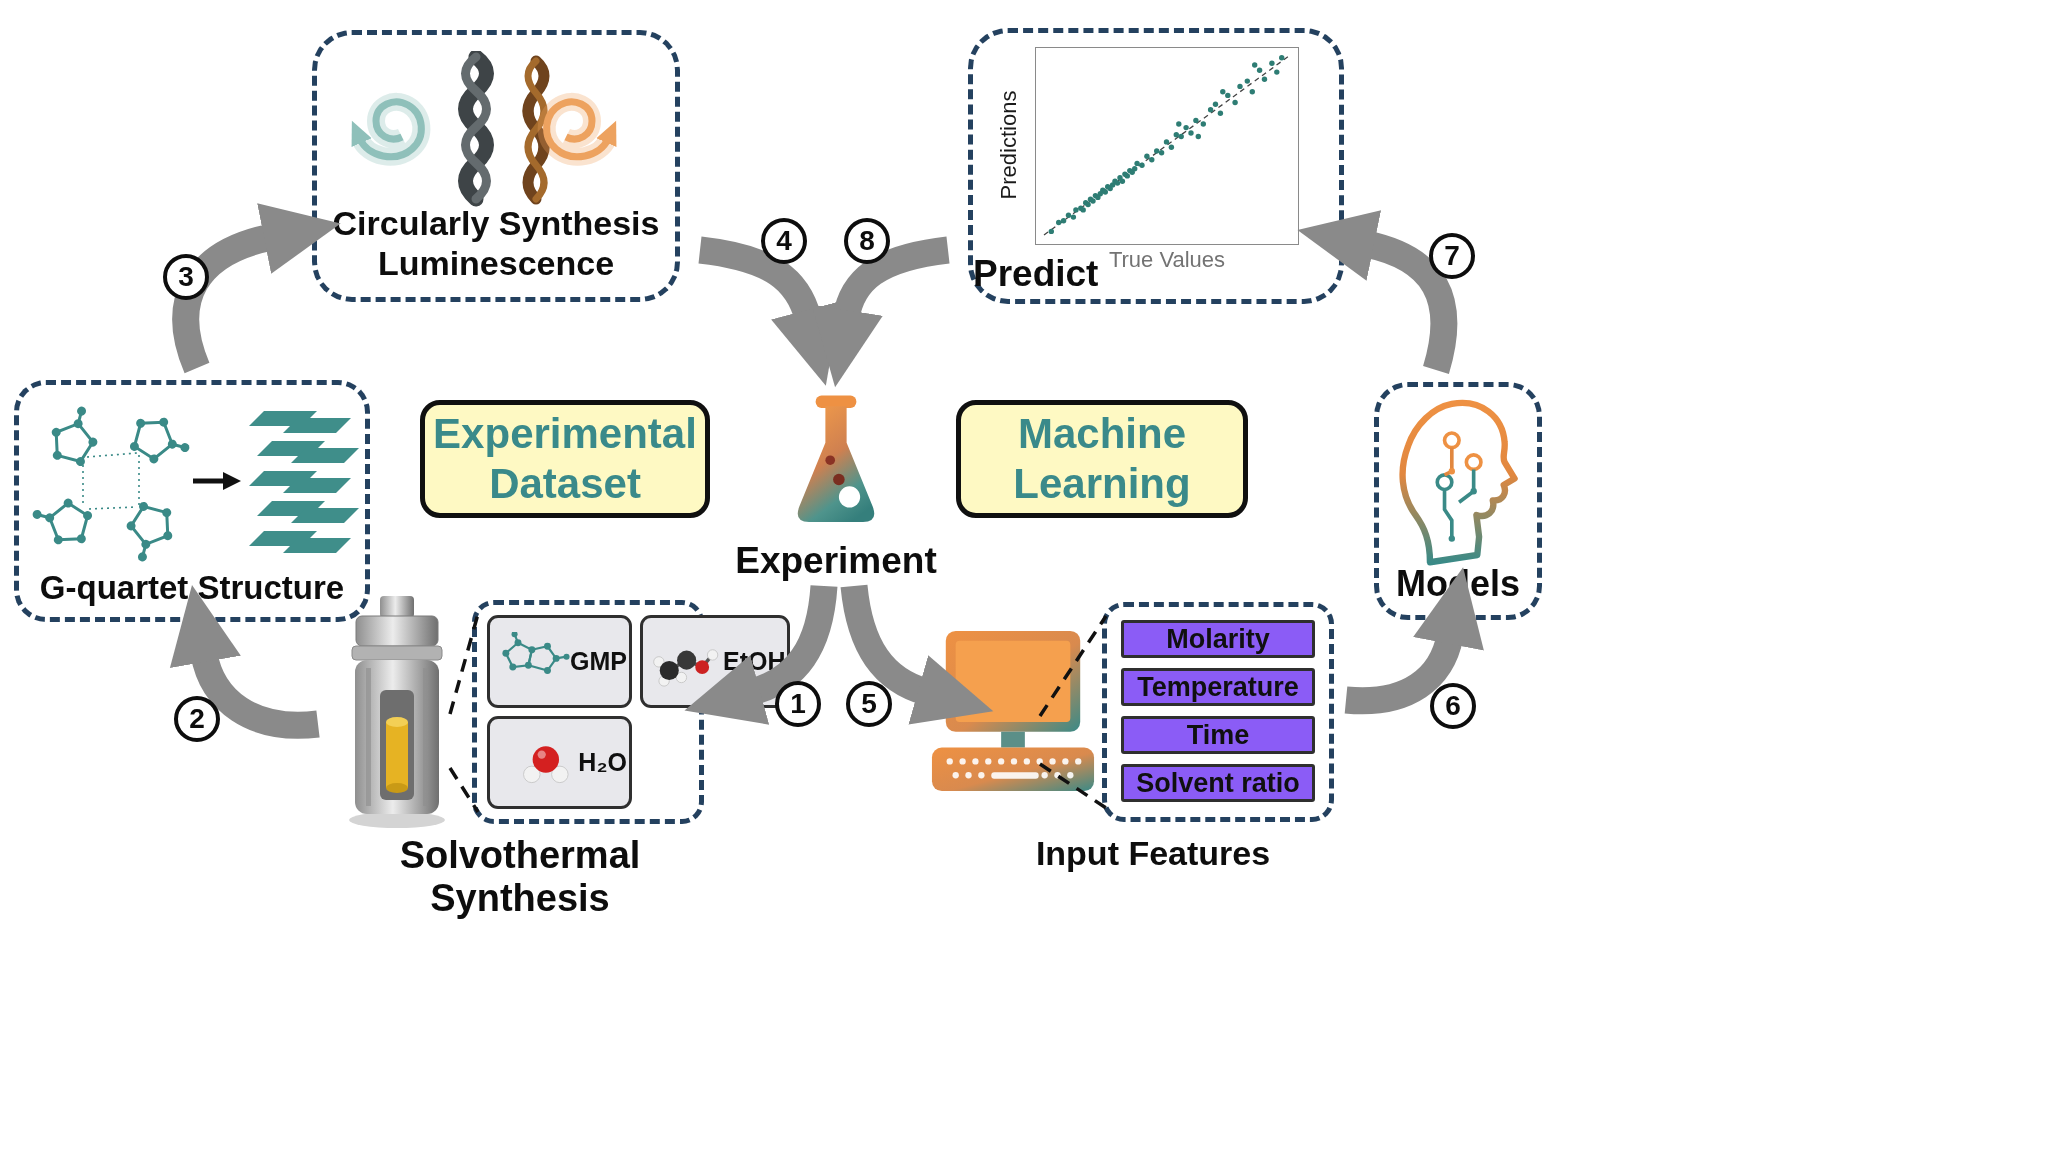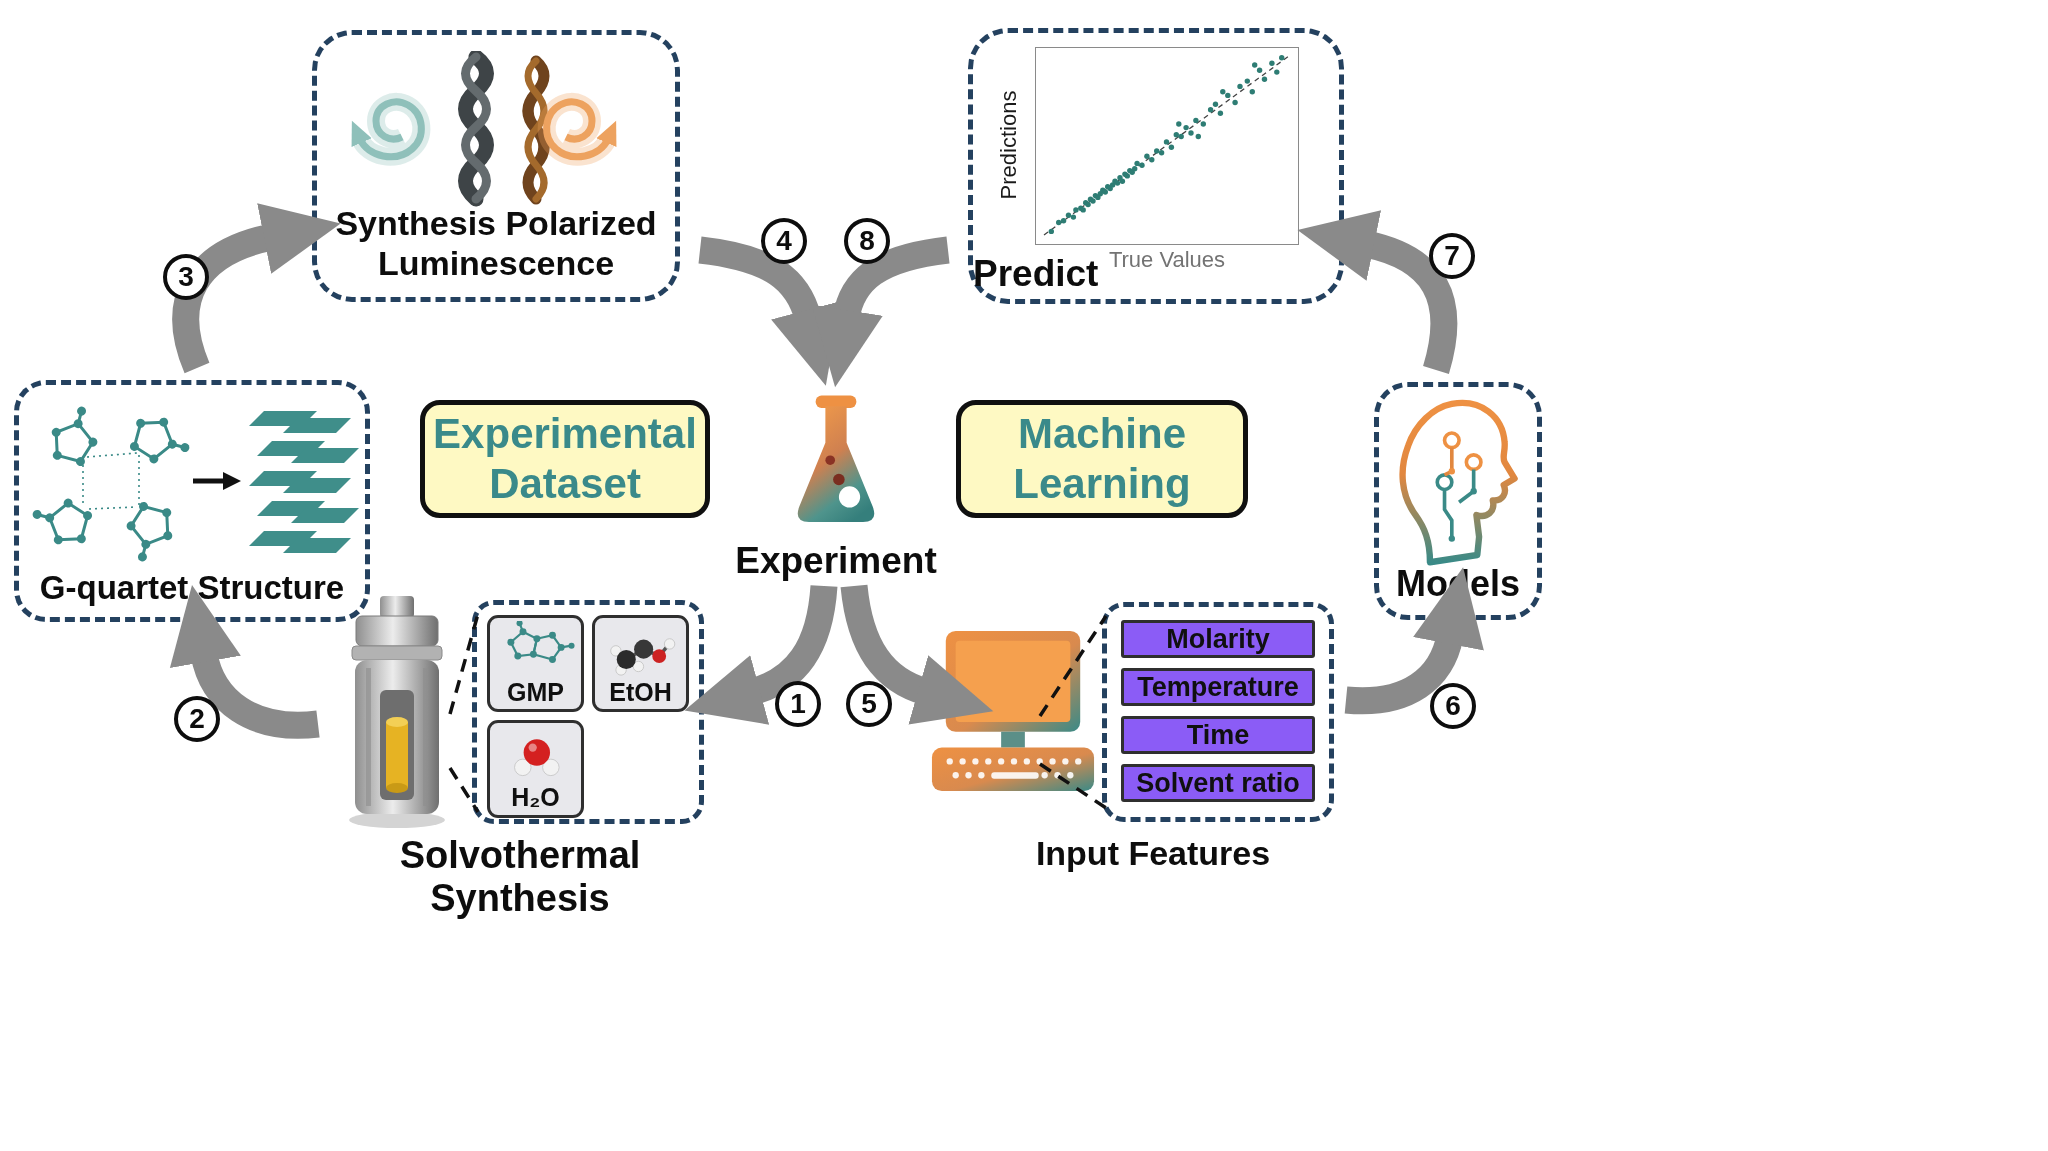--- a/index.html
+++ b/index.html
@@ -23,21 +23,21 @@
           display:flex; align-items:center; justify-content:center;
           font-weight:bold; font-size:27px; color:#101010; }
   .pills-col { position:absolute; left:1102px; top:602px; width:232px; height:220px;
                border-radius:22px; padding:13px 14px; display:flex; flex-direction:column; gap:10px; }
   .pills-col .pill { height:38px; width:100%; }
 
   .ingredients-grid { position:absolute; left:472px; top:600px; width:232px; height:224px;
                       border-radius:22px; padding:10px; display:grid;
                       grid-template-columns:1fr 1fr; grid-template-rows:1fr 1fr; gap:8px; }
   .ingredient-cell { background:#e8e8ec; border:3px solid #2f2f2f; border-radius:11px;
-                     display:flex; flex-direction:column; align-items:center; justify-content:flex-end;
+                     display:flex; flex-direction:row; align-items:center; justify-content:flex-end;
                      padding:3px 2px 4px; }
   .ingredient-label { font-weight:bold; font-size:25px; color:#101010; line-height:1.05; }
 
   .cpl-box { left:312px; top:30px; width:368px; height:272px; border-radius:40px; text-align:center; }
   .cpl-label { position:absolute; left:0; bottom:14px; width:100%; font-weight:bold;
                font-size:34px; line-height:1.18; color:#0d0d0d; }
 
   .predict-box { left:968px; top:28px; width:376px; height:276px; border-radius:40px; }
   .plot-frame { position:absolute; left:62px; top:14px; width:264px; height:198px;
                 background:#fff; border:1.5px solid #8a8a8a; }
@@ -123,21 +123,21 @@
         <path d="M 210 10 Q 226 24 210 42 Q 194 60 210 78 Q 226 96 210 114 Q 194 132 210 148" stroke="#6f431d" stroke-width="11"></path>
         <path d="M 210 10 Q 194 24 210 42 Q 226 60 210 78 Q 194 96 210 114 Q 226 132 210 148" stroke="#a46a2c" stroke-width="7"></path>
       </g>
 
       <g transform="translate(182,0)" stroke="#eda25f">
         <use href="#spiralPath" stroke-width="18" opacity="0.3"></use>
         <use href="#spiralPath" stroke-width="7" marker-end="url(#ah-orange)"></use>
       </g>
     </svg>
     <div class="cpl-label">
-      <div>Synthesis Polarized</div>
+      <div>Circularly Synthesis</div>
       <div>Luminescence</div>
     </div>
   </div>
 
   <div class="dashed-box predict-box">
     <div class="plot-ylabel">Predictions</div>
     <div class="plot-frame">
       <svg width="261" height="195" viewBox="0 0 261 195">
         <line x1="8" y1="187" x2="253" y2="8" stroke="#444" stroke-width="1.3" stroke-dasharray="5 4"></line>
       <circle cx="15.3" cy="183.4" r="2.7" fill="#2e7d74"></circle>

